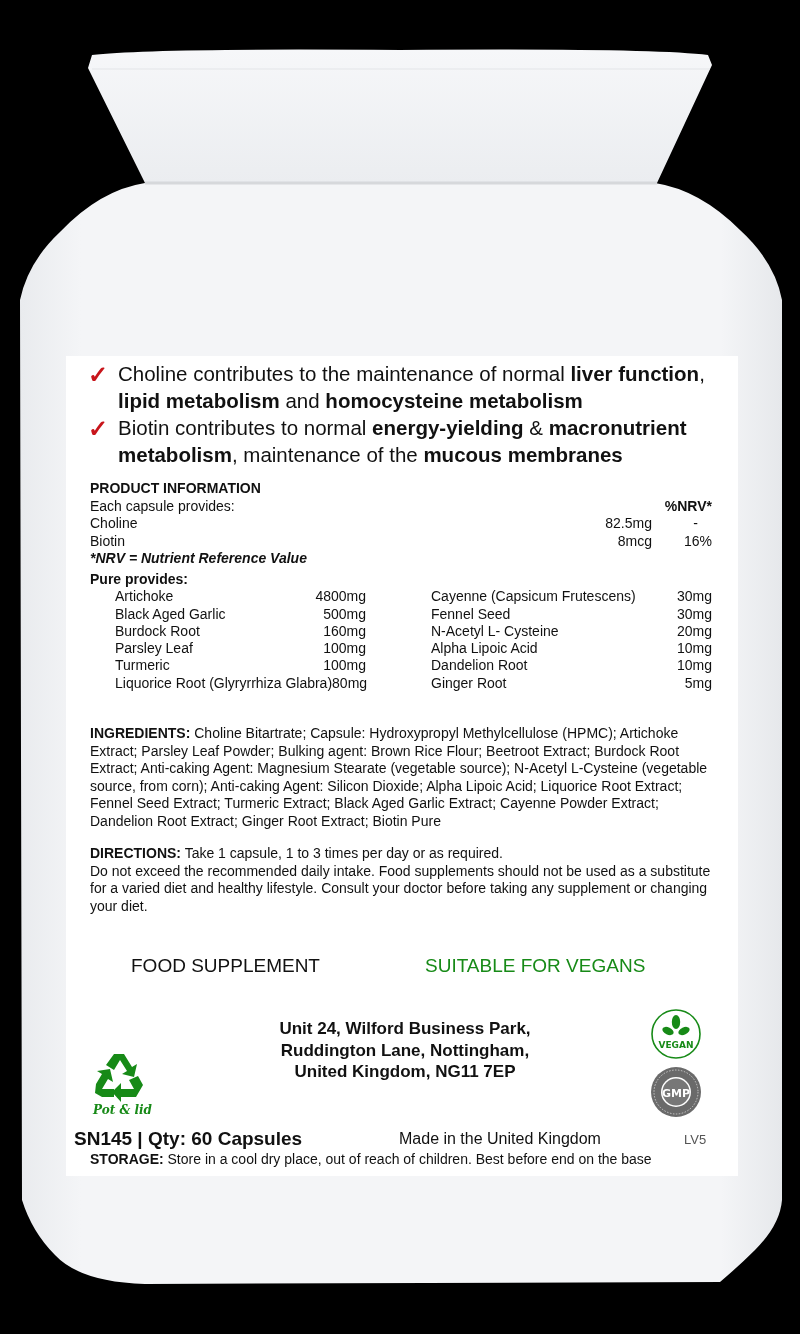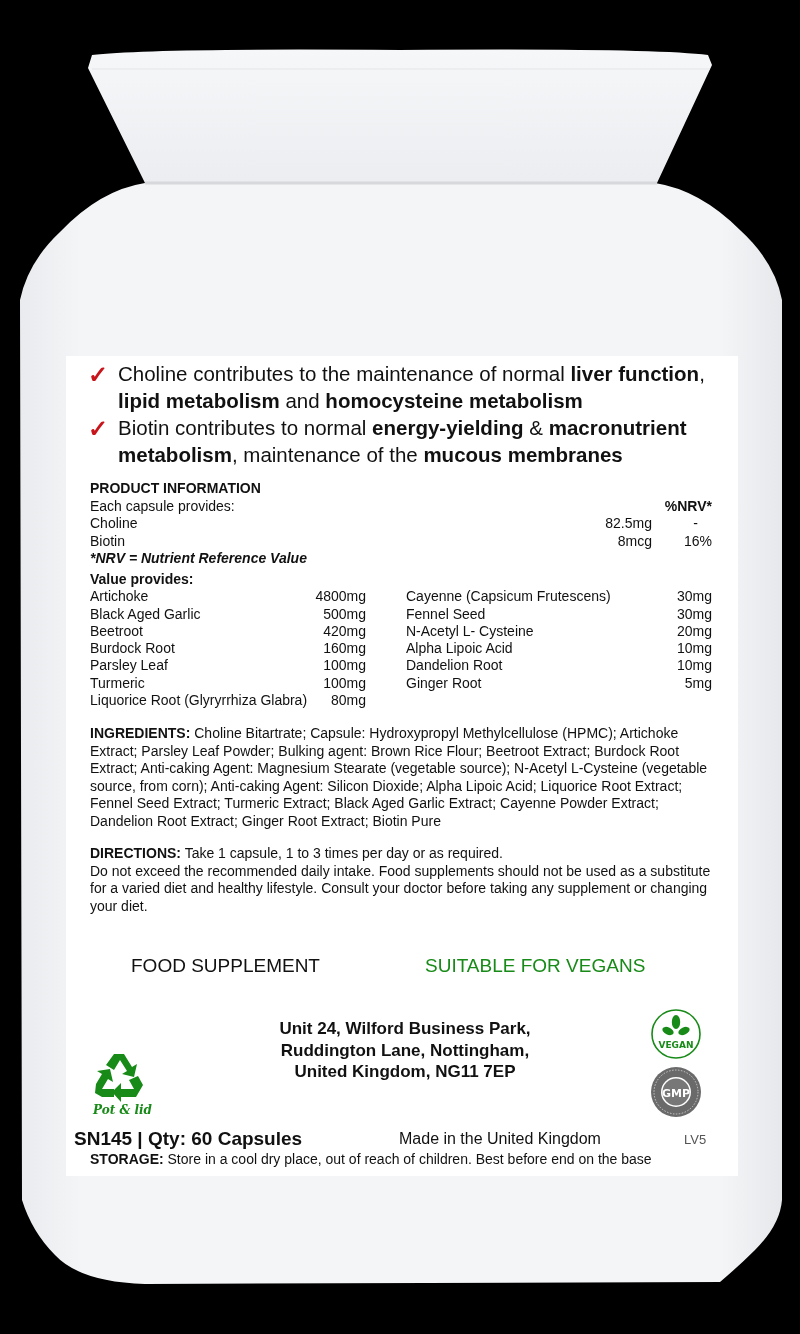--- a/index.html
+++ b/index.html
@@ -16,21 +16,21 @@
   .row { display:flex; position:relative; height:17.5px;align-items:center; }
   .row .name { flex:1; }
   .row .amt { width:80px; text-align:right; }
   .row .nrv { width:60px; text-align:right; }
   .nrvnote { font-weight:bold; font-style:italic; }
   .also { position:absolute; left:90px; top:571px; width:622px; font-size:14px; line-height:17.3px; }
   .also .h { font-weight:bold; }
   .cols { display:flex; }
   .col-l { width:276px; }
   .col-r { width:346px; padding-left:40px; box-sizing:border-box; }
-  .ar { display:flex; height:17.3px; }
+  .ar { display:flex; height:17.3px;margin-left:25px; }
   .ar .n { flex:1; white-space:nowrap; }
   .ar .v { text-align:center; white-space:nowrap; }
   .ingredients { position:absolute; left:90px; top:725px; width:630px; font-size:14px; line-height:17.6px; }
   .directions { position:absolute; left:90px; top:845px; width:630px; font-size:14px; line-height:17.6px; }
   .food { position:absolute; left:131px; top:955px; font-size:19px; color:#111; }
   .vegans { position:absolute; left:425px; top:955px; font-size:19px; color:#178a17; }
   .address { position:absolute; left:220px; top:1018px; width:370px; text-align:center; font-size:17px; font-weight:bold; line-height:21.5px; }
   .sn { position:absolute; left:74px; top:1128px; font-size:19px; font-weight:bold; }
   .made { position:absolute; left:399px; top:1130px; font-size:16px; }
   .lv { position:absolute; left:684px; top:1132px; font-size:13px; color:#555; }
@@ -88,34 +88,30 @@
   </div>
   <div class="row">
     <span class="name">Biotin</span>
     <span class="amt">8mcg</span>
     <span class="nrv">16%</span>
   </div>
   <div class="nrvnote">*NRV = Nutrient Reference Value</div>
 </div>
 
 <div class="also">
-  <div class="h">Value provides:</div>
+  <div class="h">Pure provides:</div>
   <div class="cols">
     <div class="col-l">
       <div class="ar">
           <span class="n">Artichoke</span>
           <span class="v">4800mg</span>
         </div>
       <div class="ar">
           <span class="n">Black Aged Garlic</span>
           <span class="v">500mg</span>
-        </div>
-      <div class="ar">
-          <span class="n">Beetroot</span>
-          <span class="v">420mg</span>
         </div>
       <div class="ar">
           <span class="n">Burdock Root</span>
           <span class="v">160mg</span>
         </div>
       <div class="ar">
           <span class="n">Parsley Leaf</span>
           <span class="v">100mg</span>
         </div>
       <div class="ar">

